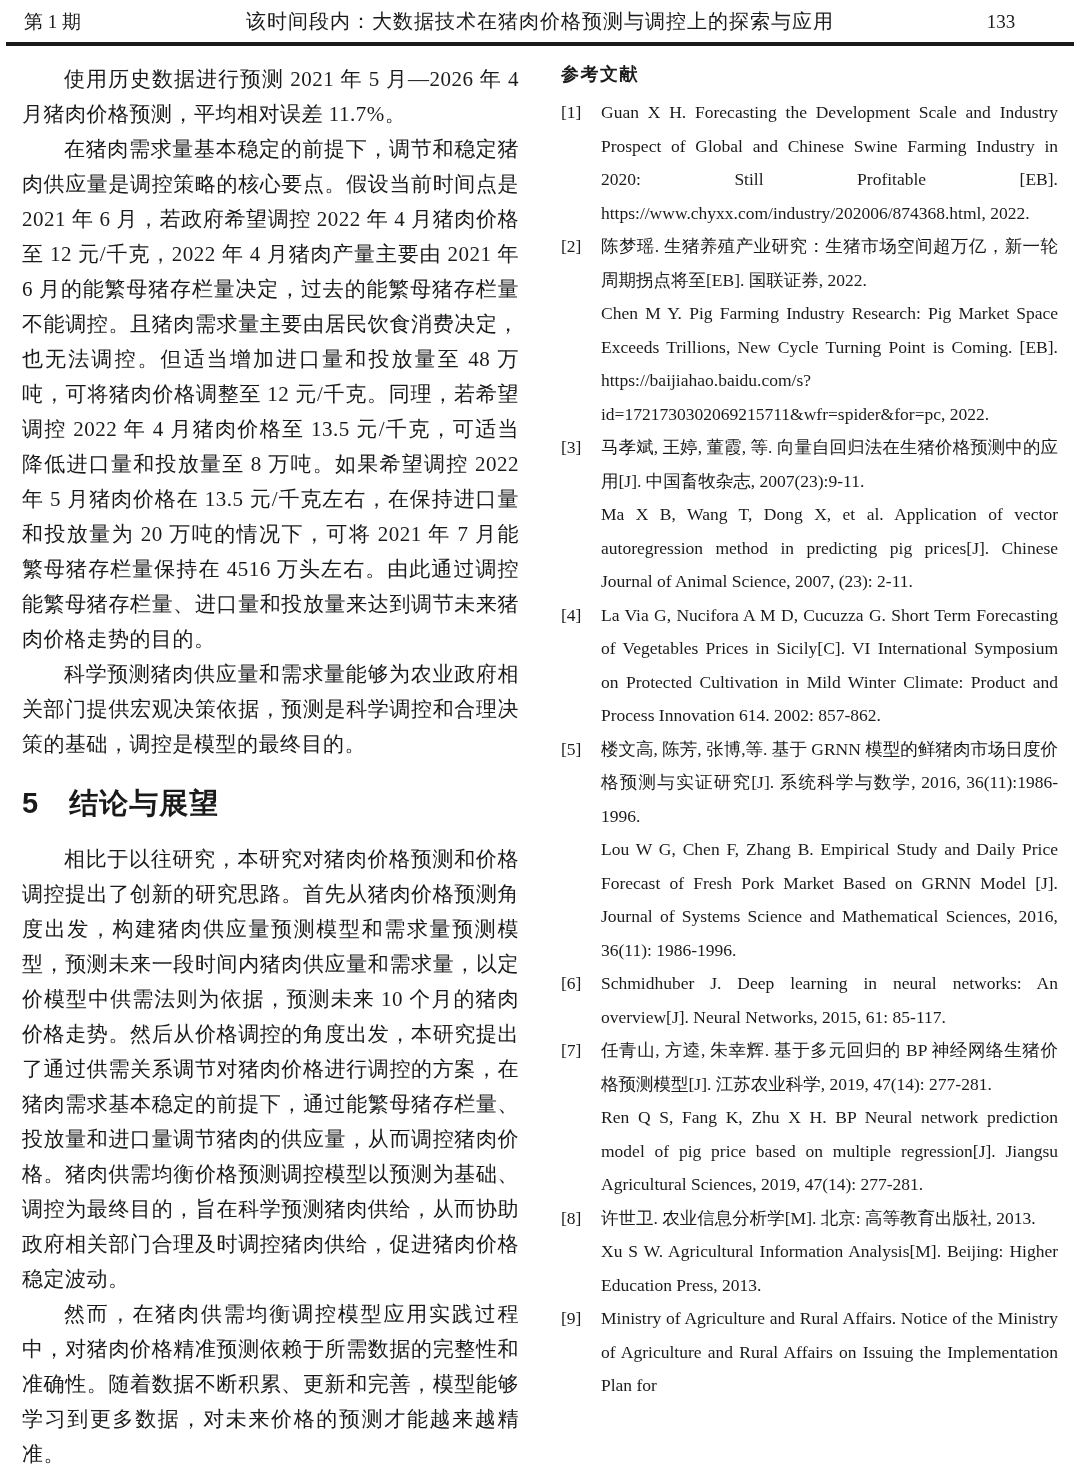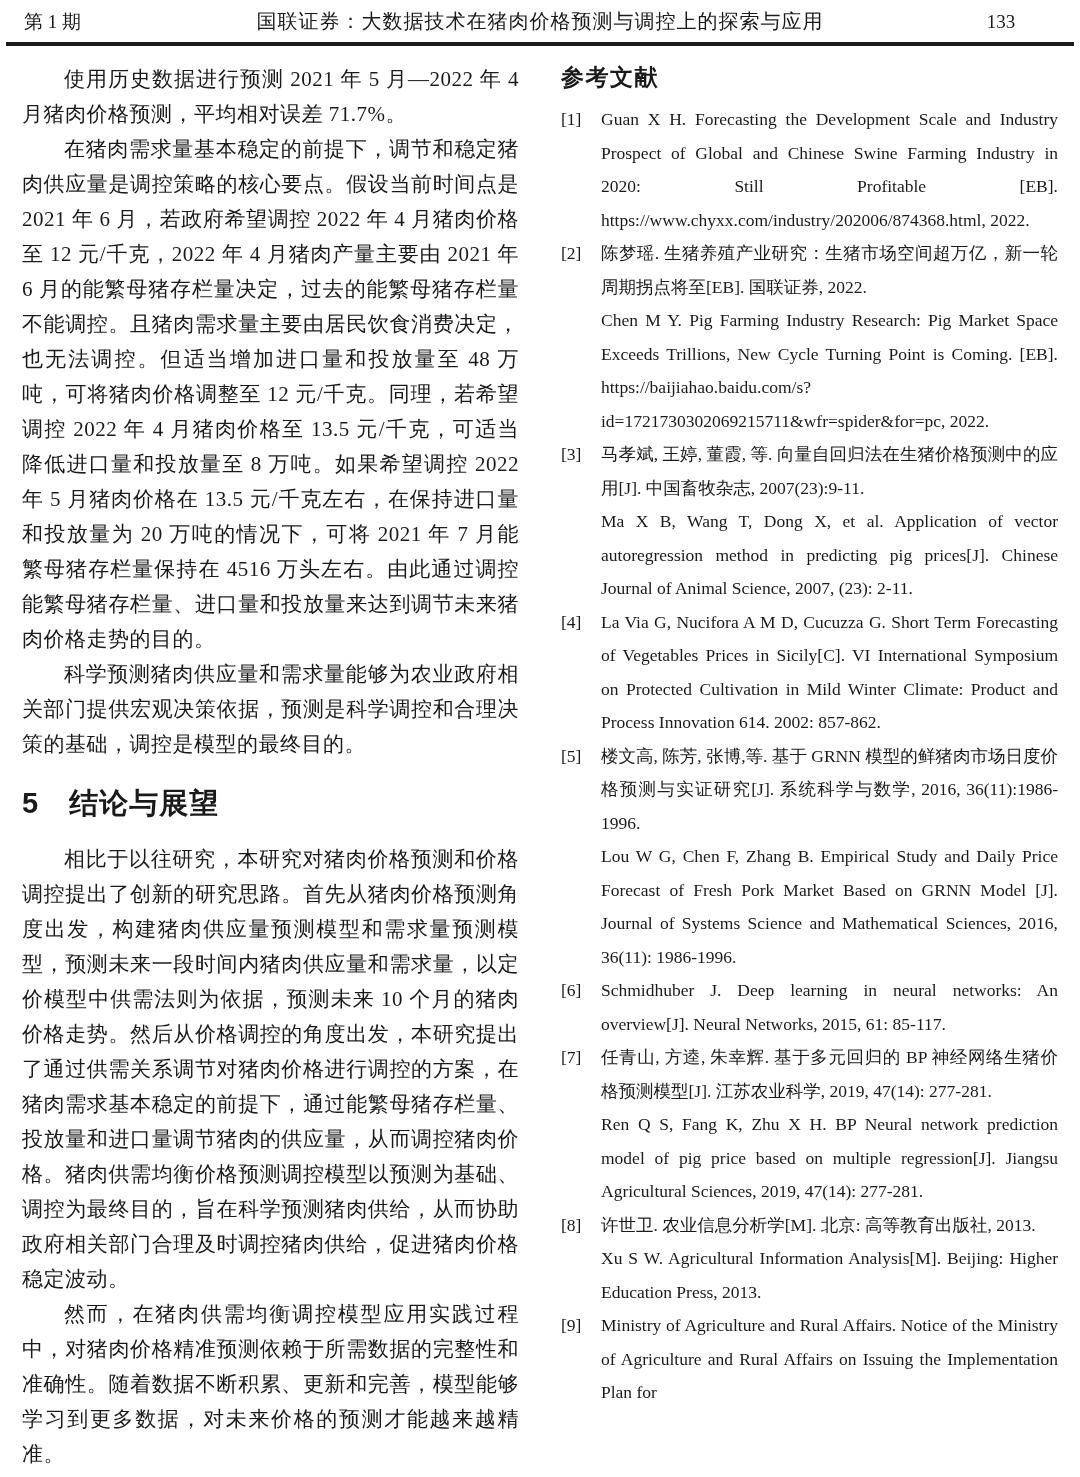--- a/index.html
+++ b/index.html
@@ -68,21 +68,21 @@
     letter-spacing: 1px;
     margin: 22px 0 18px 0;
     display: flex;
     align-items: baseline;
   }
   .section-heading .sec-num { margin-right: 30px; }
 
   
   .refs-heading {
     font-family: "Liberation Sans", "DejaVu Sans", sans-serif;
-    font-size: 23px;
+    font-size: 18px;
     font-weight: 700;
     letter-spacing: 1.5px;
     margin: 0 0 10px 0;
   }
   .refs { list-style: none; }
   .ref {
     display: flex;
     align-items: flex-start;
     font-size: 17.5px;
     line-height: 33.5px;
@@ -98,30 +98,30 @@
   .ref-zh, .ref-en { display: block; }
   .ref-zh:empty { display: none; }
 </style>
 </head>
 <body>
 
 <div class="page">
 
   <header class="page-header">
     <span class="issue-label">第 1 期</span>
-    <span class="running-title">国联证券：大数据技术在猪肉价格预测与调控上的探索与应用</span>
+    <span class="running-title">该时间段内：大数据技术在猪肉价格预测与调控上的探索与应用</span>
     <span class="page-number">133</span>
   </header>
   <div class="header-rule"></div>
 
   <main class="columns">
 
     <section class="col left">
 
-      <p class="body-p indent">使用历史数据进行预测 2021 年 5 月—2022 年 4 月猪肉价格预测，平均相对误差 71.7%。</p>
+      <p class="body-p indent">使用历史数据进行预测 2021 年 5 月—2026 年 4 月猪肉价格预测，平均相对误差 11.7%。</p>
       <p class="body-p indent">在猪肉需求量基本稳定的前提下，调节和稳定猪肉供应量是调控策略的核心要点。假设当前时间点是 2021 年 6 月，若政府希望调控 2022 年 4 月猪肉价格至 12 元/千克，2022 年 4 月猪肉产量主要由 2021 年 6 月的能繁母猪存栏量决定，过去的能繁母猪存栏量不能调控。且猪肉需求量主要由居民饮食消费决定，也无法调控。但适当增加进口量和投放量至 48 万吨，可将猪肉价格调整至 12 元/千克。同理，若希望调控 2022 年 4 月猪肉价格至 13.5 元/千克，可适当降低进口量和投放量至 8 万吨。如果希望调控 2022 年 5 月猪肉价格在 13.5 元/千克左右，在保持进口量和投放量为 20 万吨的情况下，可将 2021 年 7 月能繁母猪存栏量保持在 4516 万头左右。由此通过调控能繁母猪存栏量、进口量和投放量来达到调节未来猪肉价格走势的目的。</p>
       <p class="body-p indent">科学预测猪肉供应量和需求量能够为农业政府相关部门提供宏观决策依据，预测是科学调控和合理决策的基础，调控是模型的最终目的。</p>
 
       <h2 class="section-heading">
         <span class="sec-num">5</span>
         <span class="sec-title">结论与展望</span>
       </h2>
 
       <p class="body-p indent">相比于以往研究，本研究对猪肉价格预测和价格调控提出了创新的研究思路。首先从猪肉价格预测角度出发，构建猪肉供应量预测模型和需求量预测模型，预测未来一段时间内猪肉供应量和需求量，以定价模型中供需法则为依据，预测未来 10 个月的猪肉价格走势。然后从价格调控的角度出发，本研究提出了通过供需关系调节对猪肉价格进行调控的方案，在猪肉需求基本稳定的前提下，通过能繁母猪存栏量、投放量和进口量调节猪肉的供应量，从而调控猪肉价格。猪肉供需均衡价格预测调控模型以预测为基础、调控为最终目的，旨在科学预测猪肉供给，从而协助政府相关部门合理及时调控猪肉供给，促进猪肉价格稳定波动。</p>
       <p class="body-p indent">然而，在猪肉供需均衡调控模型应用实践过程中，对猪肉价格精准预测依赖于所需数据的完整性和准确性。随着数据不断积累、更新和完善，模型能够学习到更多数据，对未来价格的预测才能越来越精准。</p>

